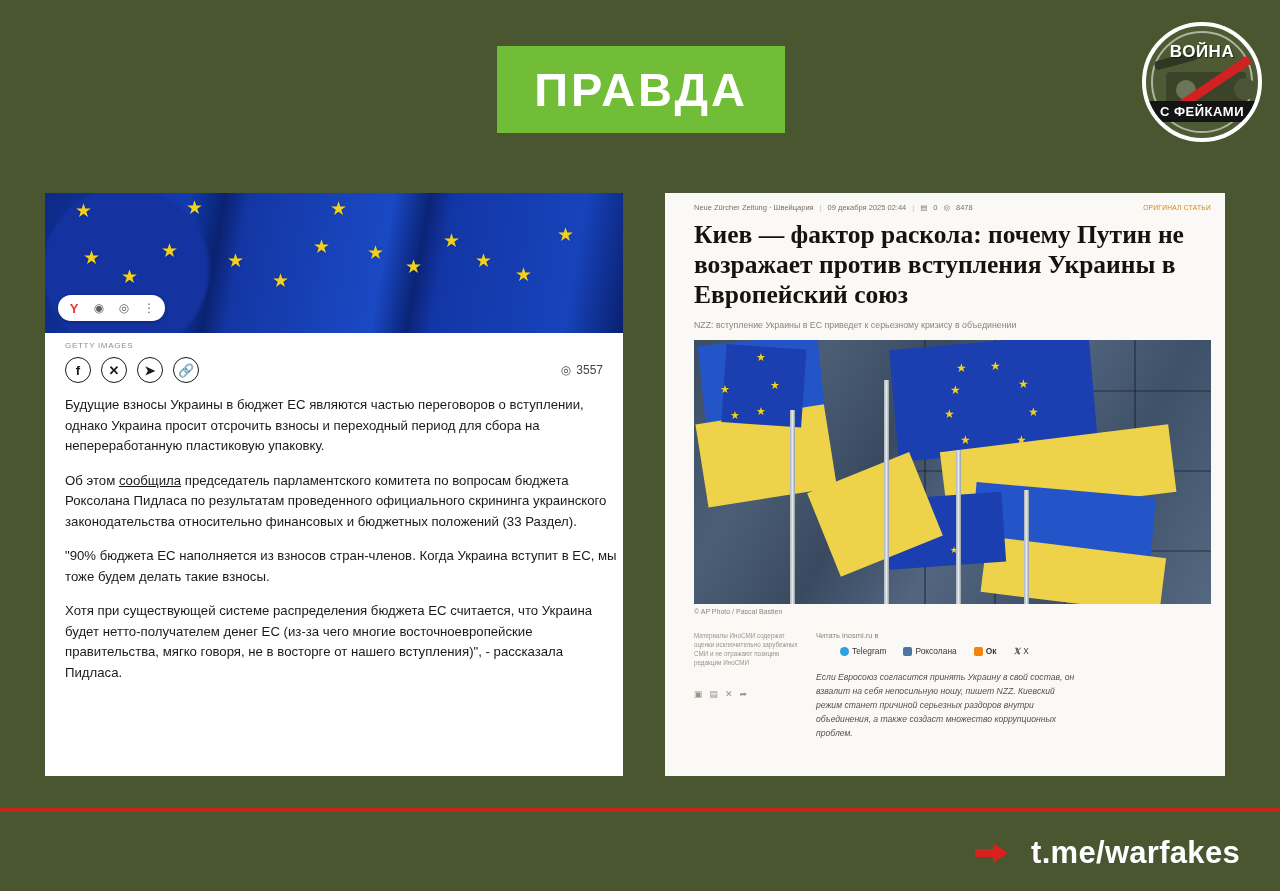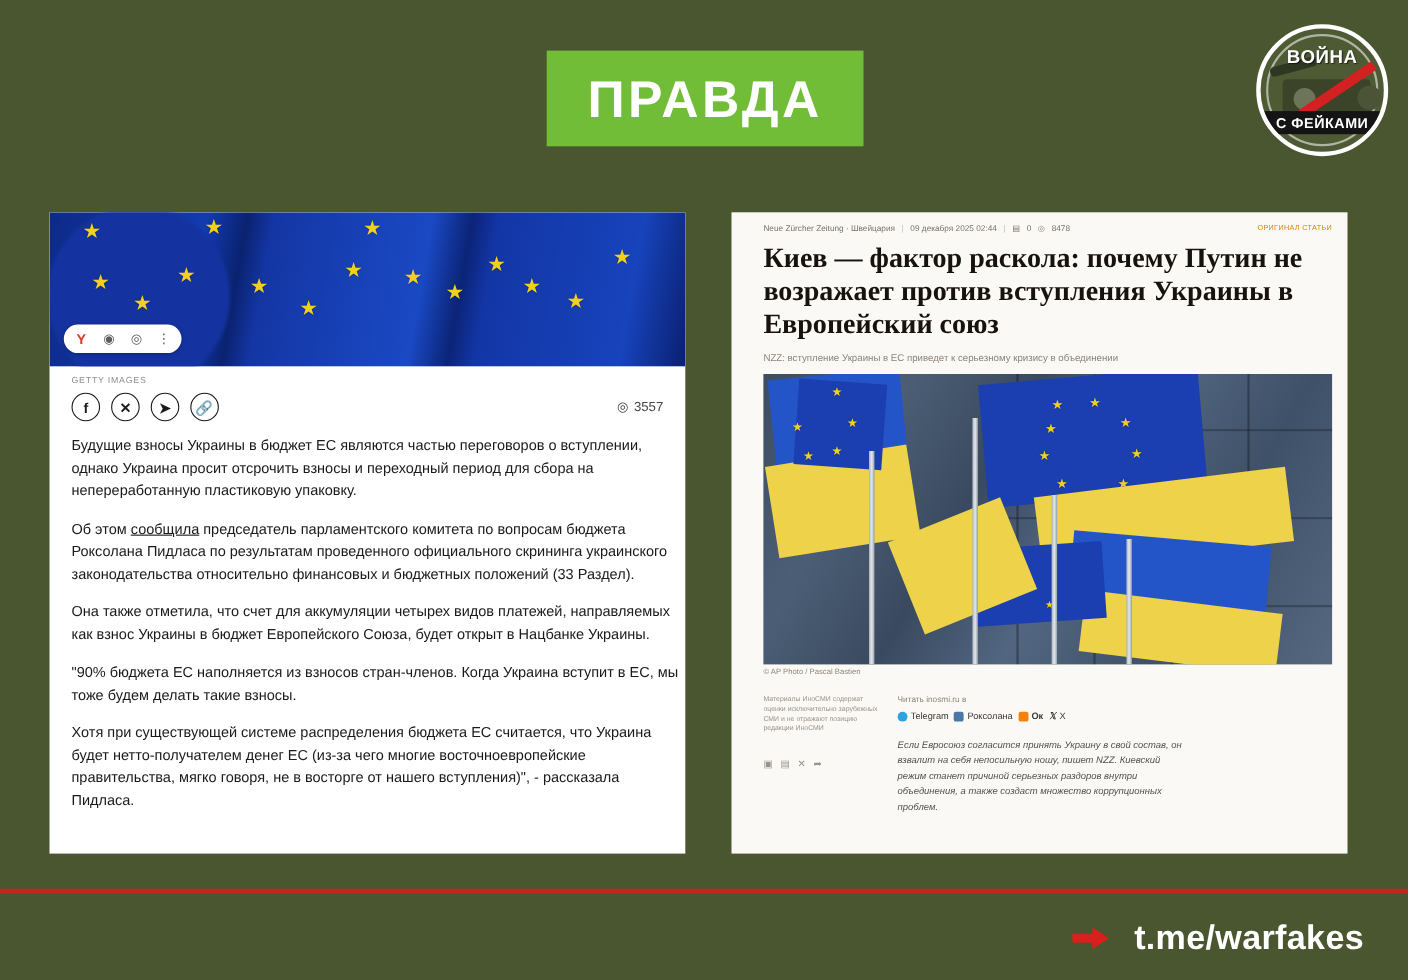--- a/index.html
+++ b/index.html
@@ -257,24 +257,25 @@
   .r-disc-icons {
     display: flex; gap: 7px;
     margin-top: 22px;
     color: #9b9389;
     font-size: 9px;
   }
   .r-readrow { flex: 1; }
   .r-read-label { font-size: 7.5px; color: #8d8479; }
   .r-social {
     display: flex; align-items: center;
-    gap: 5px;
+    gap: 17px;
     margin-top: 6px;
     font-size: 8.4px;
     color: #3c3630;
+    margin-left: 24px;
   }
   .r-social span.it { display: flex; align-items: center; gap: 3px; }
   .sq { width: 9px; height: 9px; border-radius: 2px; display: inline-block; }
   .r-quote {
     margin-top: 14px;
     font-style: italic;
     font-size: 8.6px;
     line-height: 14px;
     color: #55504a;
     max-width: 262px;
@@ -371,21 +372,20 @@
     <span class="soc">🔗</span>
     <span class="views">
       <span>◎</span>
       <span>3557</span>
     </span>
   </div>
 
   <div class="l-body">
     <p>Будущие взносы Украины в бюджет ЕС являются частью переговоров о вступлении, однако Украина просит отсрочить взносы и переходный период для сбора на непереработанную пластиковую упаковку.</p>
     <p><span>Об этом </span><a href="#">сообщила</a><span> председатель парламентского комитета по вопросам бюджета Роксолана Пидласа по результатам проведенного официального скрининга украинского законодательства относительно финансовых и бюджетных положений (33 Раздел).</span></p>
-    <p>Она также отметила, что счет для аккумуляции четырех видов платежей, направляемых как взнос Украины в бюджет Европейского Союза, будет открыт в Нацбанке Украины.</p>
     <p>"90% бюджета ЕС наполняется из взносов стран-членов. Когда Украина вступит в ЕС, мы тоже будем делать такие взносы.</p>
     <p>Хотя при существующей системе распределения бюджета ЕС считается, что Украина будет нетто-получателем денег ЕС (из-за чего многие восточноевропейские правительства, мягко говоря, не в восторге от нашего вступления)", - рассказала Пидласа.</p>
   </div>
 </div>
 
 <div class="panel-right">
 
   <div class="r-meta">
     <span>Neue Zürcher Zeitung · Швейцария</span>
     <span class="sep">|</span>

